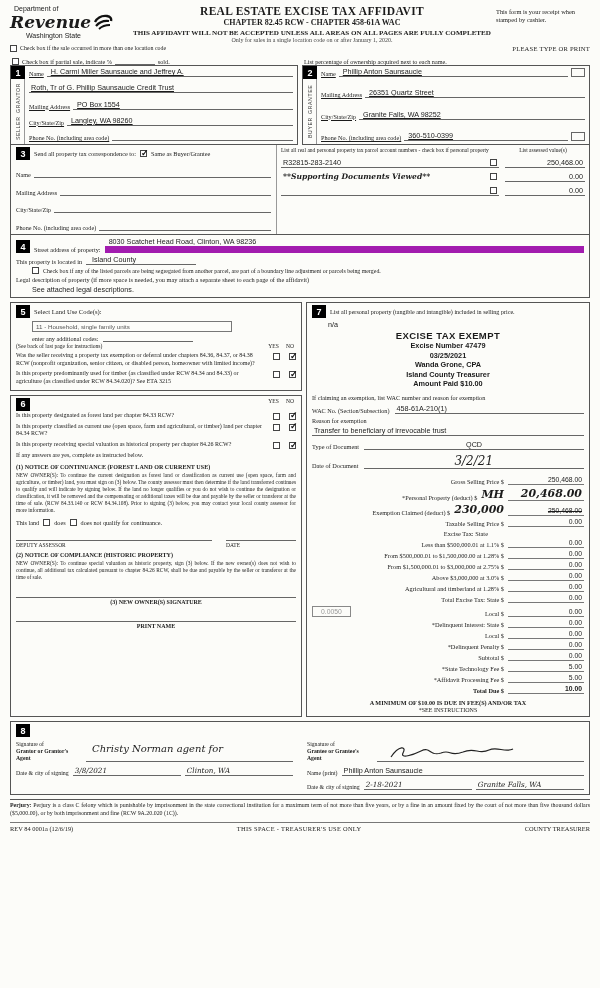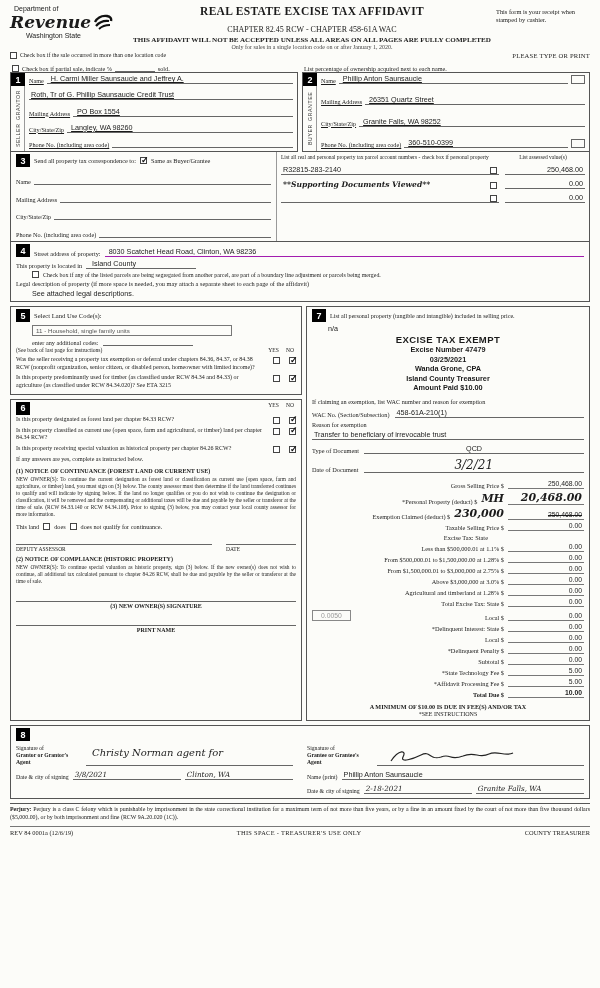--- a/index.html
+++ b/index.html
@@ -8,21 +8,21 @@
 
   
   .hrow { display:flex; }
   .logo { width:118px; flex:none; }
   .logo .dept { font-size:7px; font-family:"Liberation Sans",sans-serif; padding-left:4px; }
   .revrow { display:flex; align-items:center; gap:2px;font-style:italic; }
   .rev { font-size:17px; font-weight:bold; font-family:"DejaVu Serif",serif; }
   .logo .state { font-size:7px; font-family:"Liberation Sans",sans-serif; padding-left:16px; }
   .titleblock { flex:1; text-align:center; }
   .title { font-size:11.5px; font-weight:bold; letter-spacing:.3px; }
-  .chapter { font-size:8px; font-weight:normal; margin-top:8px; }
+  .chapter { font-size:8px; font-weight:bold; margin-top:1px; }
   .warn { font-size:7.1px; font-weight:bold; margin-top:2px; }
   .onlyfor { font-size:6px; color:#444; }
   .rightnote { width:94px; flex:none; font-size:6.4px; padding-top:3px; line-height:1.25; }
   .subrow { display:flex; align-items:flex-start; margin-top:2px; }
   .multiloc { width:170px; font-size:5.9px; display:flex; gap:3px; line-height:1.2; }
   .please { margin-left:auto; font-size:6.6px; letter-spacing:.2px; }
 
   
   .cb { display:inline-block; width:7px; height:7px; border:1px solid #444; position:relative; vertical-align:middle; flex:none; background:#fff; }
   .cb.checked::after { content:"\2713"; position:absolute; top:-3.5px; left:0px; font-size:9px; font-weight:bold; color:#111; }
@@ -48,21 +48,21 @@
 
   
   .sec3 { border:1px solid #555; border-top:none; display:flex; min-height:90px; }
   .s3left { width:266px; flex:none; padding:2px 5px 3px; border-right:1px solid #999; display:flex; flex-direction:column; justify-content:space-between; }
   .s3head { display:flex; gap:4px; align-items:center; font-size:6.3px; }
   .s3right { flex:1; padding:2px 4px 3px; display:flex; flex-direction:column; }
   .s3heads { display:flex; font-size:5.5px; line-height:1.2; color:#222; }
   .parcelhead { flex:1; padding-right:6px; }
   .assessedhead { width:84px; flex:none; text-align:center; }
   .prow { display:flex; align-items:flex-end; margin-top:4px; }
-  .pnum { flex:1; border-bottom:1px solid #666; display:flex; justify-content:space-between; align-items:flex-end; padding:0 2px; min-height:10px; }
+  .pnum { flex:1; border-bottom:1px solid #666; display:flex; justify-content:space-between; align-items:center; padding:0 2px; min-height:10px; }
   .pval { width:80px; flex:none; border-bottom:1px solid #666; text-align:right; font-family:"Liberation Sans",sans-serif; font-size:7.2px; margin-left:6px; padding-right:2px; min-height:10px; }
   .suppdocs { font-weight:bold; font-style:italic; font-size:7.6px; font-family:"DejaVu Serif",serif; }
 
   
   .sec4 { border:1px solid #555; border-top:none; padding:2px 5px 3px; font-size:6.3px; }
   .s4row { display:flex; align-items:flex-end; gap:4px; margin-top:2px; }
 
   
   .maincols { display:flex; gap:4px; margin-top:4px; align-items:stretch; }
   .mcleft { width:292px; flex:none; display:flex; flex-direction:column; gap:4px; }
@@ -280,21 +280,21 @@
         </div>
         <div class="pval">0.00</div>
       </div>
     </div>
   </div>
 
   <div class="sec4">
     <div class="s4row" style="margin-top:0">
       <div class="badge">4</div>
       <span>Street address of property:</span>
-      <span class="val typed" style="border-bottom:1px solid #a21caf; flex:1; padding-left:4px">8030 Scatchet Head Road, Clinton, WA  98236</span>
+      <span class="val typed" style="border-bottom:7px solid #a21caf; flex:1; padding-left:4px">8030 Scatchet Head Road, Clinton, WA  98236</span>
     </div>
     <div class="s4row">
       <span>This property is located in</span>
       <span class="typed" style="border-bottom:1px solid #666; min-width:110px; padding:0 6px">Island County</span>
     </div>
     <div class="s4row">
       <span class="cb" style="margin-left:16px"></span>
       <span class="tiny" style="flex:1; font-size:5.9px">Check box if any of the listed parcels are being segregated from another parcel, are part of a boundary line adjustment or parcels being merged.</span>
     </div>
     <div class="s4row">

